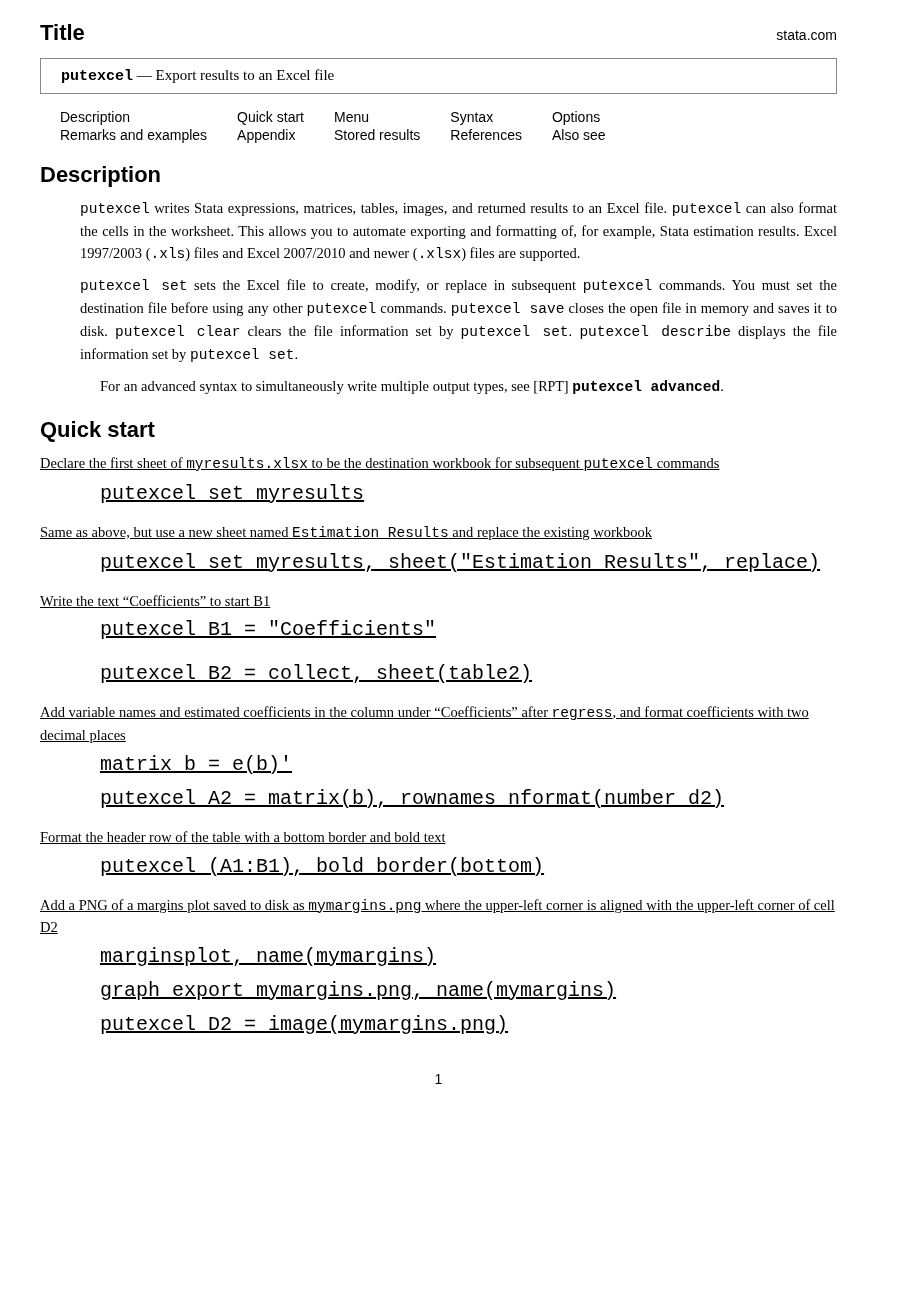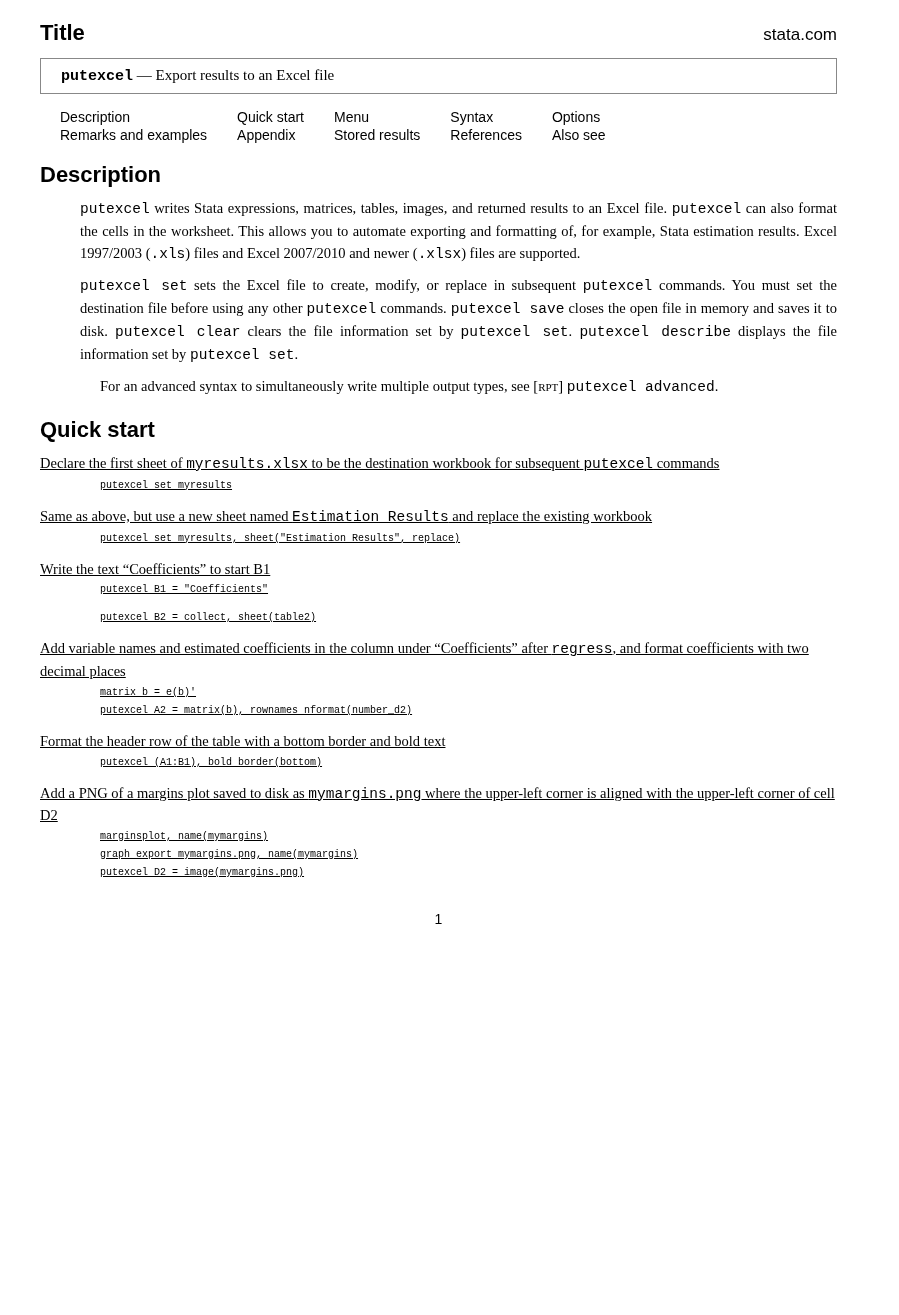--- a/index.html
+++ b/index.html
@@ -25,21 +25,21 @@
       justify-content: space-between;
       align-items: baseline;
       margin-bottom: 12px;
     }
     .title-bar .title-text {
       font-size: 22px;
       font-weight: bold;
       font-family: Arial, sans-serif;
     }
     .title-bar .stata-com {
-      font-size: 17px;
+      font-size: 14px;
       font-family: Arial, sans-serif;
     }
     
     .command-box {
       border: 1px solid #888;
       padding: 8px 20px;
       margin-bottom: 14px;
       font-size: 15px;
     }
     .command-box .cmd-mono {
@@ -86,48 +86,48 @@
       padding-left: 60px;
       padding-right: 0;
       font-size: 14.5px;
       line-height: 1.5;
       text-align: justify;
       margin-bottom: 10px;
     }
     .mono {
       font-family: 'Courier New', Courier, monospace;
     }
-    .bold { font-weight: normal; }
+    .bold { font-weight: bold; }
     
     .qs-item {
       margin-bottom: 12px;
       text-decoration: underline;
     }
     .qs-desc {
       font-size: 14.5px;
       line-height: 1.5;
       padding-left: 0;
     }
     .qs-code {
       font-family: 'Courier New', Courier, monospace;
-      font-size: 10px;
+      font-size: 20px;
       padding-left: 60px;
       margin-top: 2px;
       line-height: 1.6;
     }
     
     .page-number {
       text-align: center;
       margin-top: 30px;
       font-size: 14px;
       font-family: Arial, sans-serif;
     }
     .rpt-bracket {
       font-variant: small-caps;
-      font-size: 11px;
+      font-size: 14px;
     }
   </style>
 </head>
 <body>
 
 <div class="page">
 
   <div class="title-bar">
     <span class="title-text">Title</span>
     <span class="stata-com">stata.com</span>

